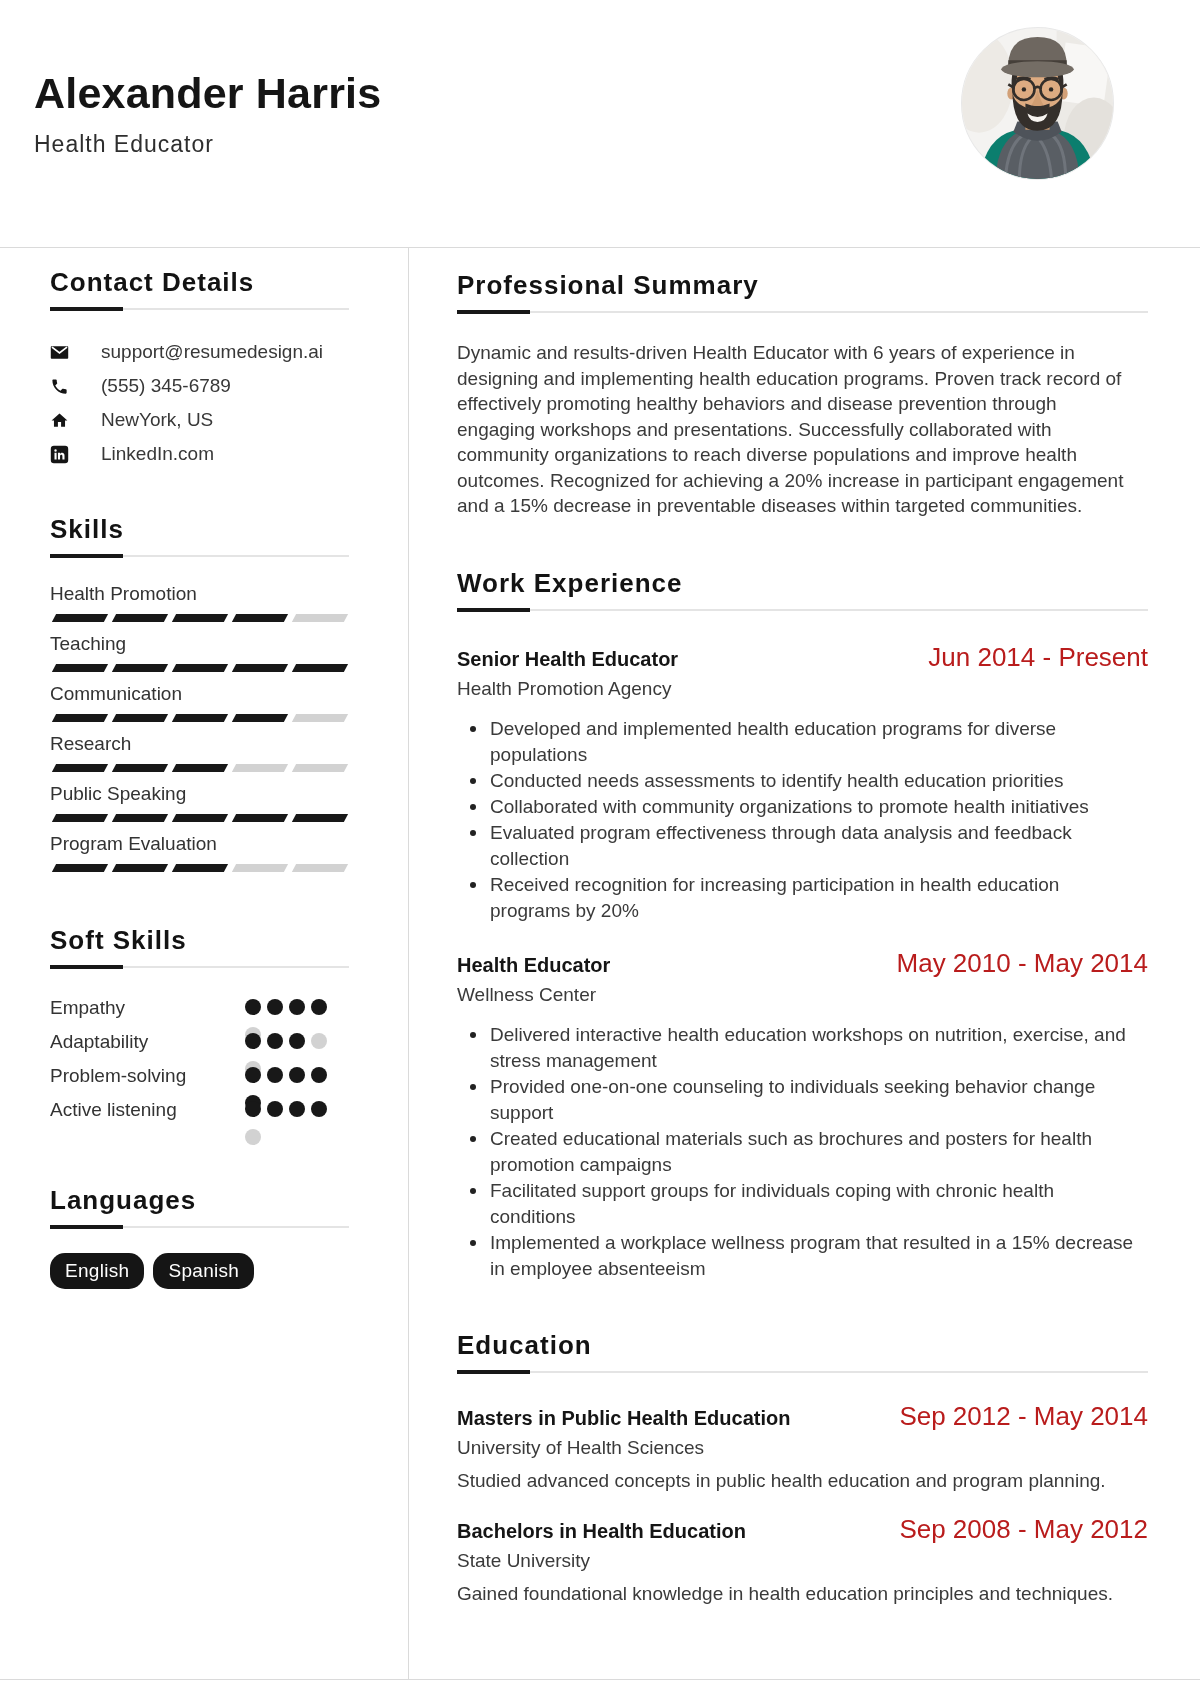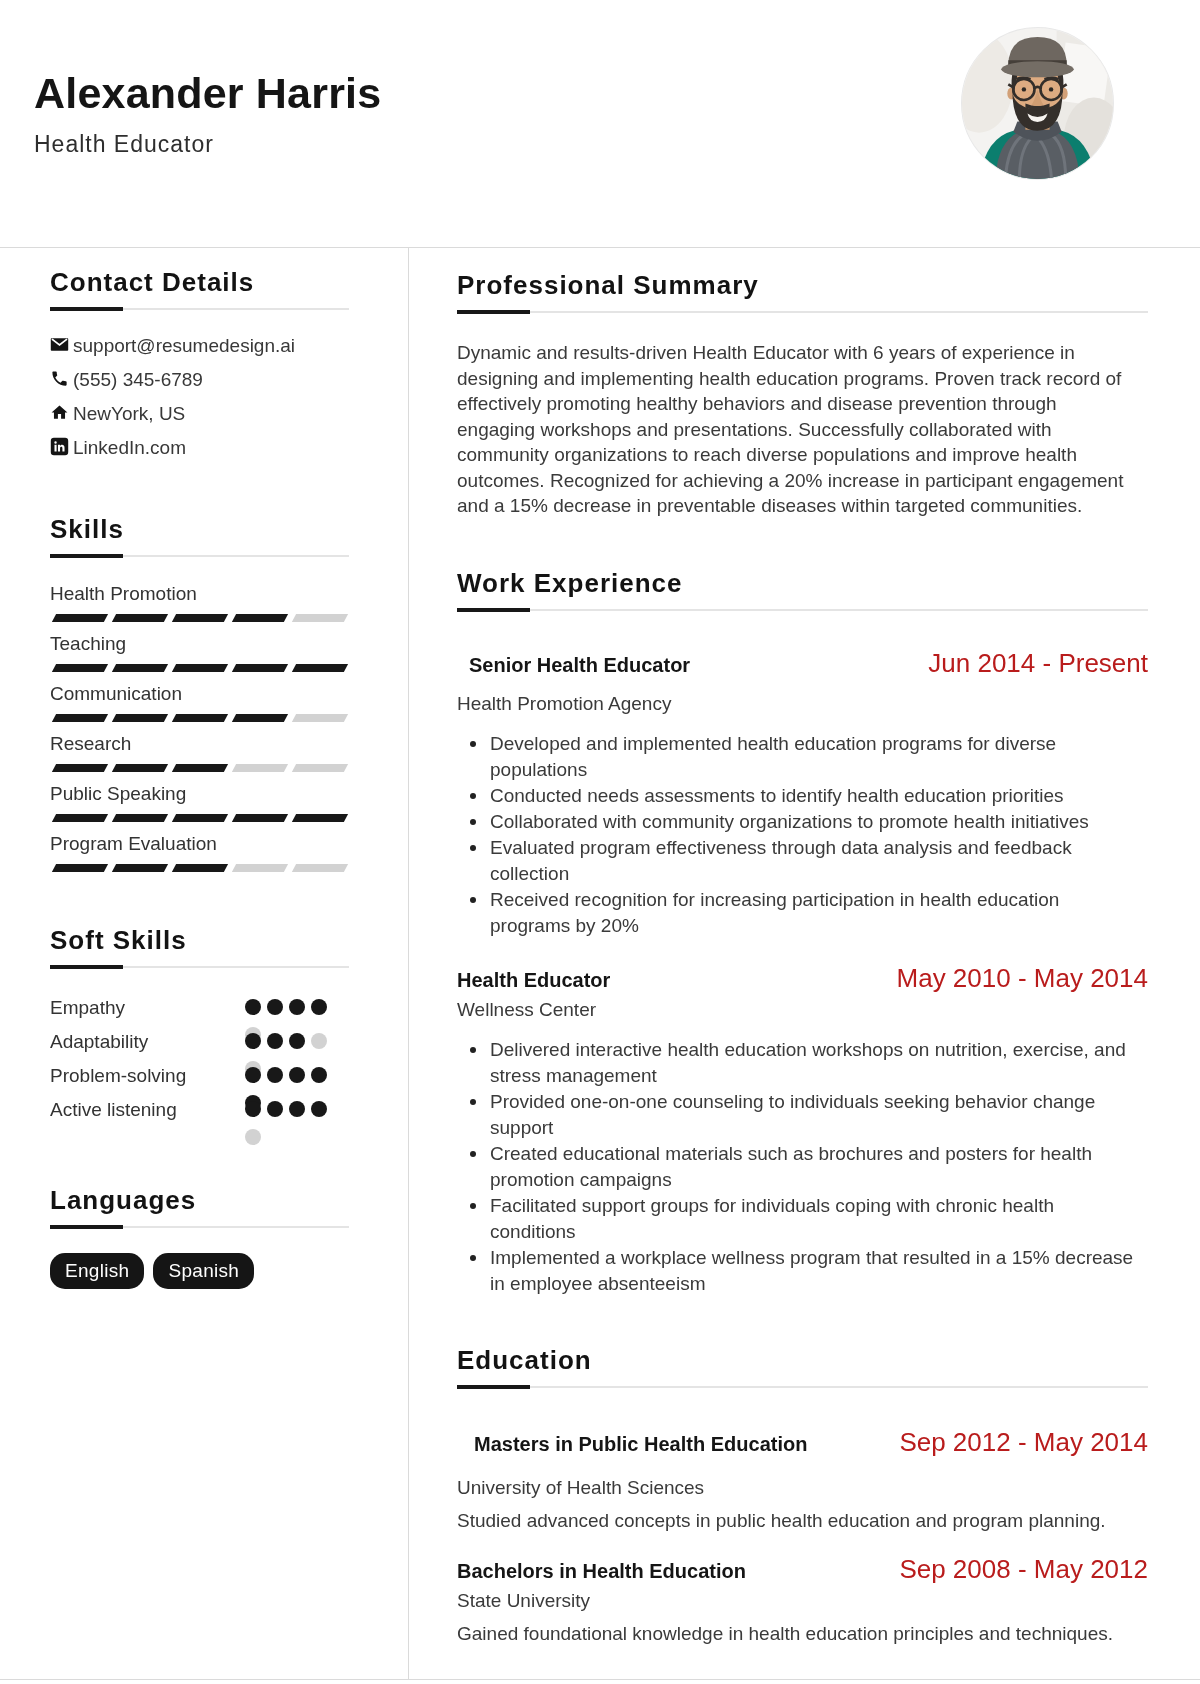--- a/index.html
+++ b/index.html
@@ -27,21 +27,21 @@
   .col-right{position:absolute;left:457px;top:247px;width:691px}
 
   h2.section{font-size:26px;font-weight:700;letter-spacing:1px;color:var(--heading);line-height:28px;margin:0}
   .rule{position:relative;height:4px;margin-top:11px}
   .rule::before{content:'';position:absolute;left:0;top:1px;width:100%;height:2px;background:#e4e4e4}
   .rule::after{content:'';position:absolute;left:0;top:0;width:73px;height:4px;background:var(--accent)}
 
   
   section.contact{margin-top:21px}
   .contact-list{margin-top:24px}
-  .contact-row{display:flex;align-items:flex-start;gap:4px;height:34px}
+  .contact-row{display:flex;align-items:center;gap:32px;height:34px}
   .cicon{width:19px;height:19px;flex:0 0 19px}
   .cicon svg{display:block;width:100%;height:100%;fill:#151515}
   .ctext{font-size:19px;color:#383838}
 
   section.skills{margin-top:44px}
   .skill-list{margin-top:25px}
   .skill{margin-bottom:11px}
   .skill-label{font-size:19px;line-height:21px;color:#333}
   .skill-bar{display:flex;gap:8px;margin-top:10px;padding-left:4px}
   .seg{display:block;width:52px;height:8px;background:var(--bar-empty);transform:skewX(-28deg)}
@@ -313,21 +313,21 @@
       <div class="rule"></div>
       <p class="summary-text">Dynamic and results-driven Health Educator with 6 years of experience in designing and implementing health education programs. Proven track record of effectively promoting healthy behaviors and disease prevention through engaging workshops and presentations. Successfully collaborated with community organizations to reach diverse populations and improve health outcomes. Recognized for achieving a 20% increase in participant engagement and a 15% decrease in preventable diseases within targeted communities.</p>
     </section>
 
     <section class="work">
       <h2 class="section">Work Experience</h2>
       <div class="rule"></div>
       <div id="jobs">
           <article class="job">
             <div class="job-head">
-              <h3 class="job-title" style="margin: 12px;">Senior Health Educator</h3>
+              <h3 class="job-title" style="margin: 0px;">Senior Health Educator</h3>
               <span class="job-dates">Jun 2014 - Present</span>
             </div>
             <div class="company">Health Promotion Agency</div>
             <ul class="bullets">
               <li>Developed and implemented health education programs for diverse populations</li>
               <li>Conducted needs assessments to identify health education priorities</li>
               <li>Collaborated with community organizations to promote health initiatives</li>
               <li>Evaluated program effectiveness through data analysis and feedback collection</li>
               <li>Received recognition for increasing participation in health education programs by 20%</li>
             </ul>
@@ -348,21 +348,21 @@
           </article>
         </div>
     </section>
 
     <section class="edu">
       <h2 class="section">Education</h2>
       <div class="rule"></div>
       <div id="degrees">
           <article class="degree">
             <div class="deg-head">
-              <h3 class="deg-title" style="margin: 17px;">Masters in Public Health Education</h3>
+              <h3 class="deg-title" style="margin: 0px;">Masters in Public Health Education</h3>
               <span class="deg-dates">Sep 2012 - May 2014</span>
             </div>
             <div class="school">University of Health Sciences</div>
             <p class="deg-desc">Studied advanced concepts in public health education and program planning.</p>
           </article>
           <article class="degree">
             <div class="deg-head">
               <h3 class="deg-title" style="margin: 0px; text-align: center;">Bachelors in Health Education</h3>
               <span class="deg-dates">Sep 2008 - May 2012</span>
             </div>

